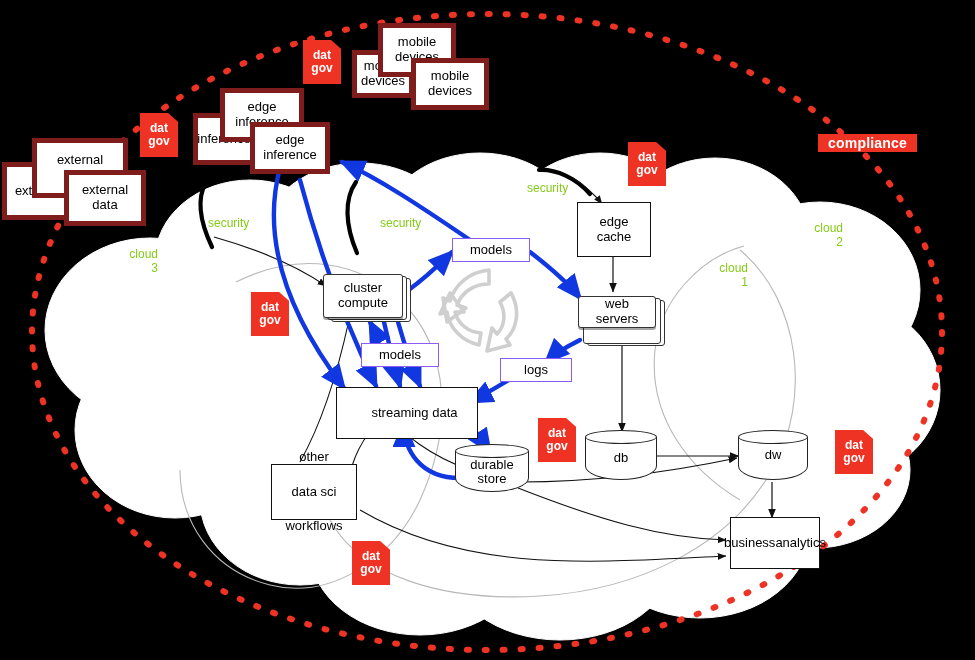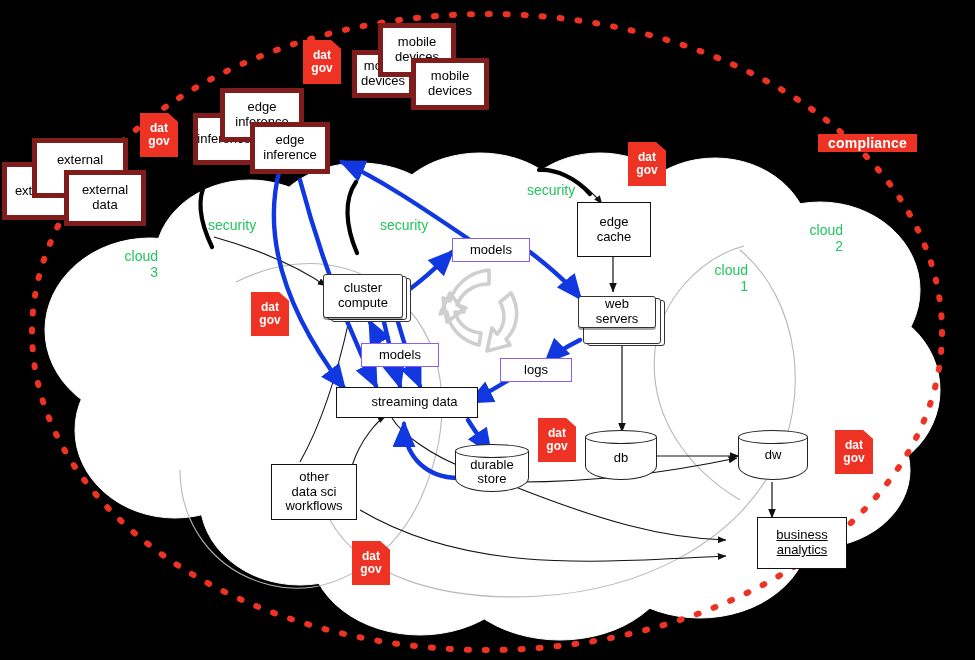--- a/index.html
+++ b/index.html
@@ -37,21 +37,21 @@
   
   .datgov{position:absolute;width:38px;height:44px;background:#EE3324;color:#fff;
      font-weight:bold;font-size:12px;line-height:1.12;display:flex;flex-direction:column;
      align-items:center;justify-content:center;
      clip-path:polygon(0 0, 74% 0, 100% 20%, 100% 100%, 0 100%);}
   .datgov span{display:block;}
   .compliance{position:absolute;background:#EE3324;color:#fff;font-weight:bold;
      font-size:14px;padding:1px 10px;letter-spacing:.2px;}
 
   
-  .ftext{position:absolute;color:#22c55e;font-size:14px;line-height:1.15;}
+  .ftext{position:absolute;color:#84cc16;font-size:12px;line-height:1.15;}
   .ftext.r{text-align:right;}
 </style>
 </head>
 <body>
 
 <div id="stage">
 
   <svg class="lyr" viewBox="0 0 975 660">
     <g>
 
@@ -239,21 +239,21 @@
     <div class="front" style="width:78px;height:32px;flex-direction:column;">
       <span>web</span>
       <span>servers</span>
     </div>
   </div>
 
   <div class="node thin" style="left:500px;top:358px;width:72px;height:24px;">
     <span>logs</span>
   </div>
 
-  <div class="node" style="left:336px;top:387px;width:142px;height:31px;padding-left:15px;">
+  <div class="node" style="left:336px;top:387px;width:142px;height:52px;padding-left:15px;">
     <span>streaming data</span>
   </div>
 
   <div class="cyl" style="left:455px;top:444px;width:74px;height:48px;">
     <div class="body"></div>
     <div class="top"></div>
     <div class="lbl" style="flex-direction:column;padding-top:8px;">
       <span>durable</span>
       <span>store</span>
     </div>
@@ -268,26 +268,26 @@
   </div>
 
   <div class="cyl" style="left:738px;top:430px;width:70px;height:50px;">
     <div class="body"></div>
     <div class="top"></div>
     <div class="lbl" style="">
       <span>dw</span>
     </div>
   </div>
 
-  <div class="node" style="left:757px;top:517px;width:90px;height:52px;flex-direction:column;text-decoration:underline;">
+  <div class="node" style="left:730px;top:517px;width:90px;height:52px;flex-direction:row;">
     <span>business</span>
     <span>analytics</span>
   </div>
 
-  <div class="node" style="left:271px;top:464px;width:86px;height:56px;flex-direction:column;">
+  <div class="node" style="left:271px;top:464px;width:86px;height:56px;flex-direction:column;gap:20px;">
     <span>other</span>
     <span>data sci</span>
     <span>workflows</span>
   </div>
 
   <div class="ftext" style="left:208px;top:217px;">
     <span>security</span>
   </div>
   <div class="ftext" style="left:380px;top:217px;">
     <span>security</span>

